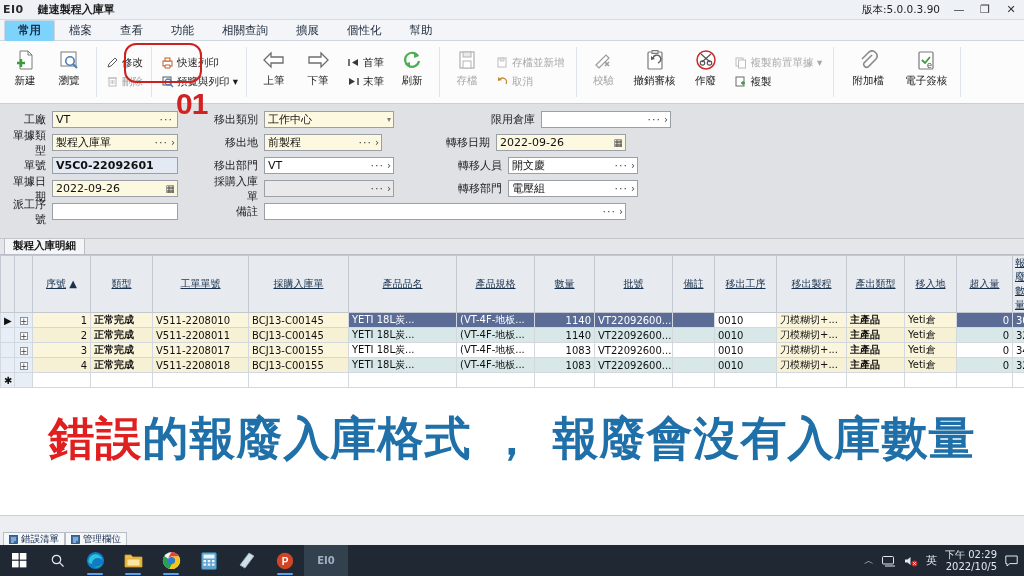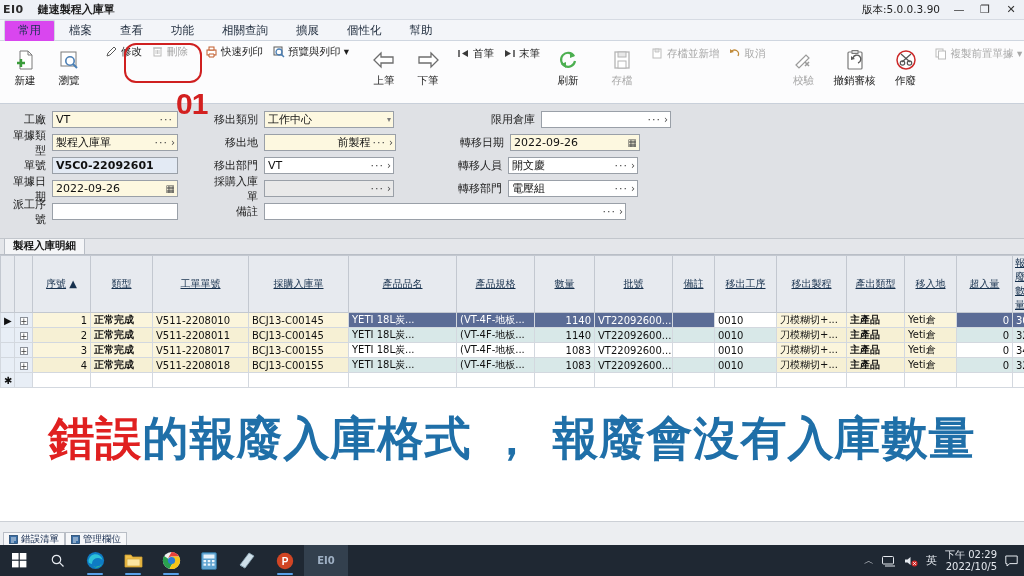--- a/index.html
+++ b/index.html
@@ -27,43 +27,43 @@
   
   .ribbon-tabs {
     height: 21px; background: #f3f5f9; display: flex; align-items: flex-end;
     border-bottom: 1px solid #cfd6e0; padding-left: 4px; font-size: 11.5px;
   }
   .rtab {
     padding: 2px 13px 3px 13px; color: #1e2b3c; border: 1px solid transparent;
     border-bottom: none; position: relative; top: 1px;
   }
   .rtab.active {
-    background: #d946ef; border-color: #cfd6e0; border-radius: 2px 2px 0 0;
-    font-weight: normal; color: #15314f; margin-top: 27px;
+    background: #7dd3fc; border-color: #cfd6e0; border-radius: 2px 2px 0 0;
+    font-weight: bold; color: #15314f; margin-top: 27px;
   }
 
   
   .ribbon {
     height: 63px; background: #fcfcfd; border-bottom: 1px solid #c9d0da;
     display: flex; align-items: stretch; position: relative;
   }
   .rgroup { display: flex; align-items: stretch; padding: 2px 3px; }
   .rsep { width: 1px; background: #dfe3ea; margin: 6px 2px; }
 
   .bigbtn {
     width: 44px; display: flex; flex-direction: column; align-items: center;
     justify-content: flex-start; padding-top: 4px; font-size: 10.5px; color: #1d1d1d;
     cursor: default;
   }
   .bigbtn.wide { width: 58px; }
   .bigbtn .glyph { height: 26px; display: flex; align-items: center; justify-content: center; }
   .bigbtn .lbl { margin-top: 2px; text-align: center; line-height: 1.1; }
   .bigbtn.disabled { color: #a8a8a8; }
 
-  .smallcol { display: flex; flex-direction: row; justify-content: center; padding: 1px 2px; }
+  .smallcol { display: flex; flex-direction: column; justify-content: center; padding: 1px 2px; }
   .smallbtn {
     display: flex; align-items: center; gap: 3px; padding: 1px 4px;
     font-size: 10.5px; color: #1d1d1d; height: 19px; white-space: nowrap;
   }
   .smallbtn.disabled { color: #a8a8a8; }
   .smallbtn .sg { width: 14px; height: 14px; display: flex; align-items: center; justify-content: center; }
 
   svg { display: block; }
 
   
@@ -150,21 +150,21 @@
   }
   .hs-arrow { width: 14px; text-align: center; font-size: 8px; color: #5a5a5a; }
   .hs-track { flex: 1; height: 13px; position: relative; }
   .hs-thumb {
     position: absolute; left: 12px; top: 1px; width: 408px; height: 11px;
     background: #c8c8c8; border: 1px solid #bdbdbd;
   }
 
   
   .statusbar {
-    position: absolute; left: 0; bottom: 31px; width: 1024px; height: 24px;
+    position: absolute; left: 0; bottom: 31px; width: 1024px; height: 30px;
     background: #eceef1; display: flex; align-items: flex-end; padding-left: 3px;
     border-top: 1px solid #ccd0d6;
   }
   .stab {
     display: flex; align-items: center; gap: 3px; font-size: 9.5px; color: #10264a;
     border: 1px solid #b9bec6; border-bottom: none; background: #f6f7f9;
     padding: 0 5px; height: 13px;
   }
   .stab .si { width: 9px; height: 9px; }
 
@@ -492,21 +492,21 @@
       <div class="fcell">
         <span class="flabel" style="width:48px;">單據類型</span>
         <span class="fctl khaki" style="width:126px;">
           <span class="val">製程入庫單</span>
           <span class="dots">···</span>
           <span class="arrow">›</span>
         </span>
       </div>
       <div class="fcell" style="margin-left:28px;">
         <span class="flabel" style="width:58px;">移出地</span>
-        <span class="fctl khaki" style="width:132px;text-align:right;">
+        <span class="fctl khaki" style="width:118px;">
           <span class="val">前製程</span>
           <span class="dots">···</span>
           <span class="arrow">›</span>
         </span>
       </div>
       <div class="fcell" style="margin-left:56px;">
         <span class="flabel" style="width:58px;">轉移日期</span>
         <span class="fctl khaki" style="width:130px;">
           <span class="val">2022-09-26</span>
           <span class="cal">▦</span>

